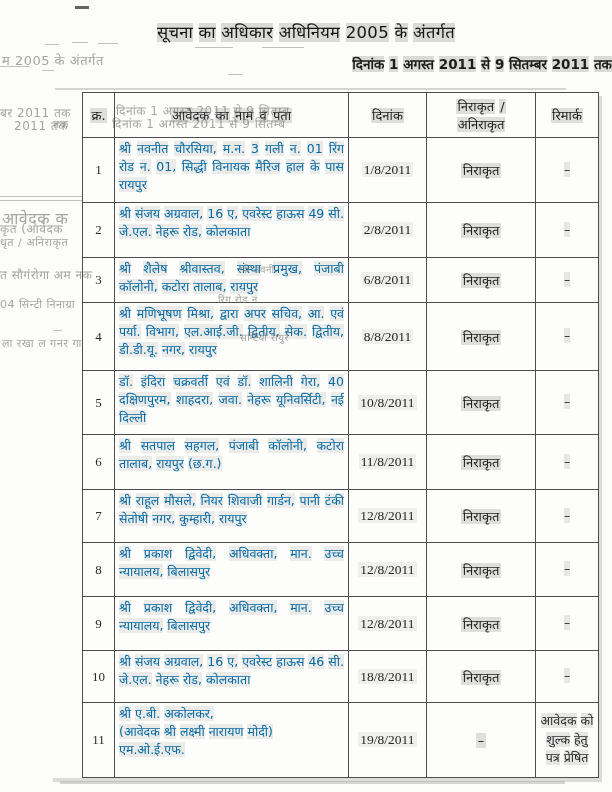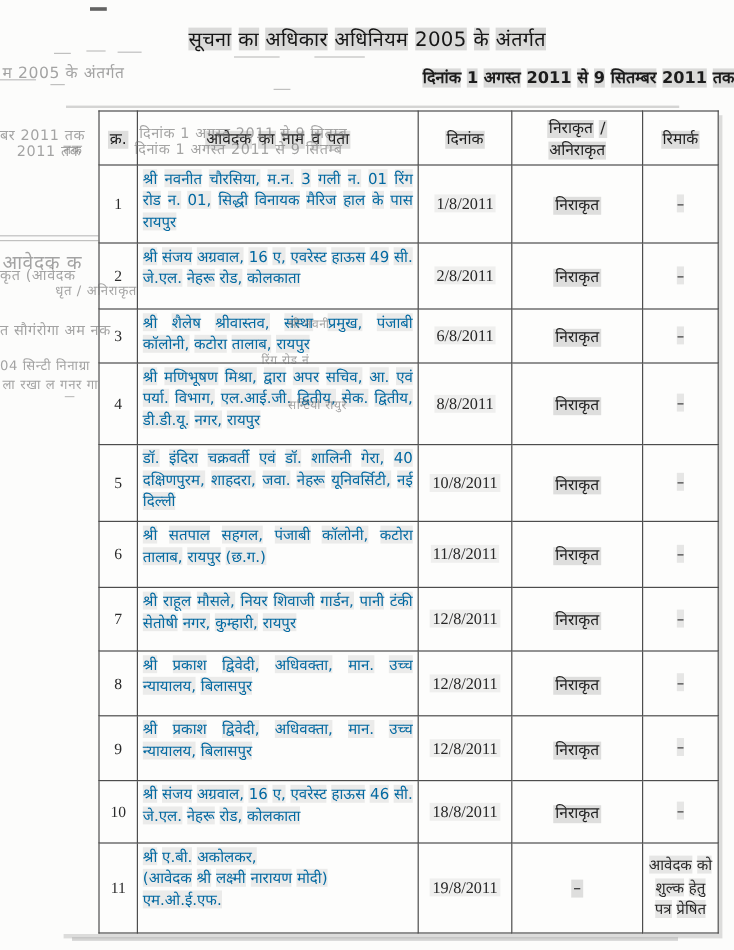--- a/index.html
+++ b/index.html
@@ -200,21 +200,21 @@
 
   <div class="ghost-layer" id="ghost-layer">
       <div class="ghost" style="left: 2px; top: 51px; font-size: 13px;">म 2005 के अंतर्गत</div>
       <div class="ghost" style="left: 0px; top: 104px; font-size: 12px;">बर 2011 तक</div>
       <div class="ghost" style="left: 14px; top: 117px; font-size: 12px;">2011 तक</div>
       <div class="ghost" style="left: 53px; top: 116px; font-size: 11px;">तक</div>
       <div class="ghost" style="left: 116px; top: 102px; font-size: 12px;">दिनांक 1 अगस्त 2011 से 9 सितम्ब</div>
       <div class="ghost" style="left: 112px; top: 115px; font-size: 12px;">दिनांक 1 अगस्त 2011 से 9 सितम्ब</div>
       <div class="ghost" style="left: 2px; top: 207px; font-size: 16px;">आवेदक क</div>
       <div class="ghost" style="left: 0px; top: 220px; font-size: 12px;">कृत (आवेदक</div>
-      <div class="ghost" style="left: 0px; top: 234px; font-size: 11px; padding-left: 46px;">धृत / अनिराकृत</div>
+      <div class="ghost" style="left: 0px; top: 234px; font-size: 11px;">धृत / अनिराकृत</div>
       <div class="ghost" style="left: 0px; top: 266px; font-size: 12px;">त सौगंरोगा अम नक</div>
       <div class="ghost" style="left: 240px; top: 262px; font-size: 10px;">श्री नवनी</div>
       <div class="ghost" style="left: 218px; top: 292px; font-size: 10px;">रिंग रोड नं</div>
       <div class="ghost" style="left: 0px; top: 296px; font-size: 11px;">04 सिन्टी निनाग्रा</div>
-      <div class="ghost" style="left: 2px; top: 312px; font-size: 11px;">ला रखा ल गनर गा</div>
+      <div class="ghost" style="left: 2px; top: 335px; font-size: 11px;">ला रखा ल गनर गा</div>
       <div class="ghost" style="left: 240px; top: 330px; font-size: 10px;">सन्टियो रायुरे</div>
     </div>
 </div>
 
 </body></html>

